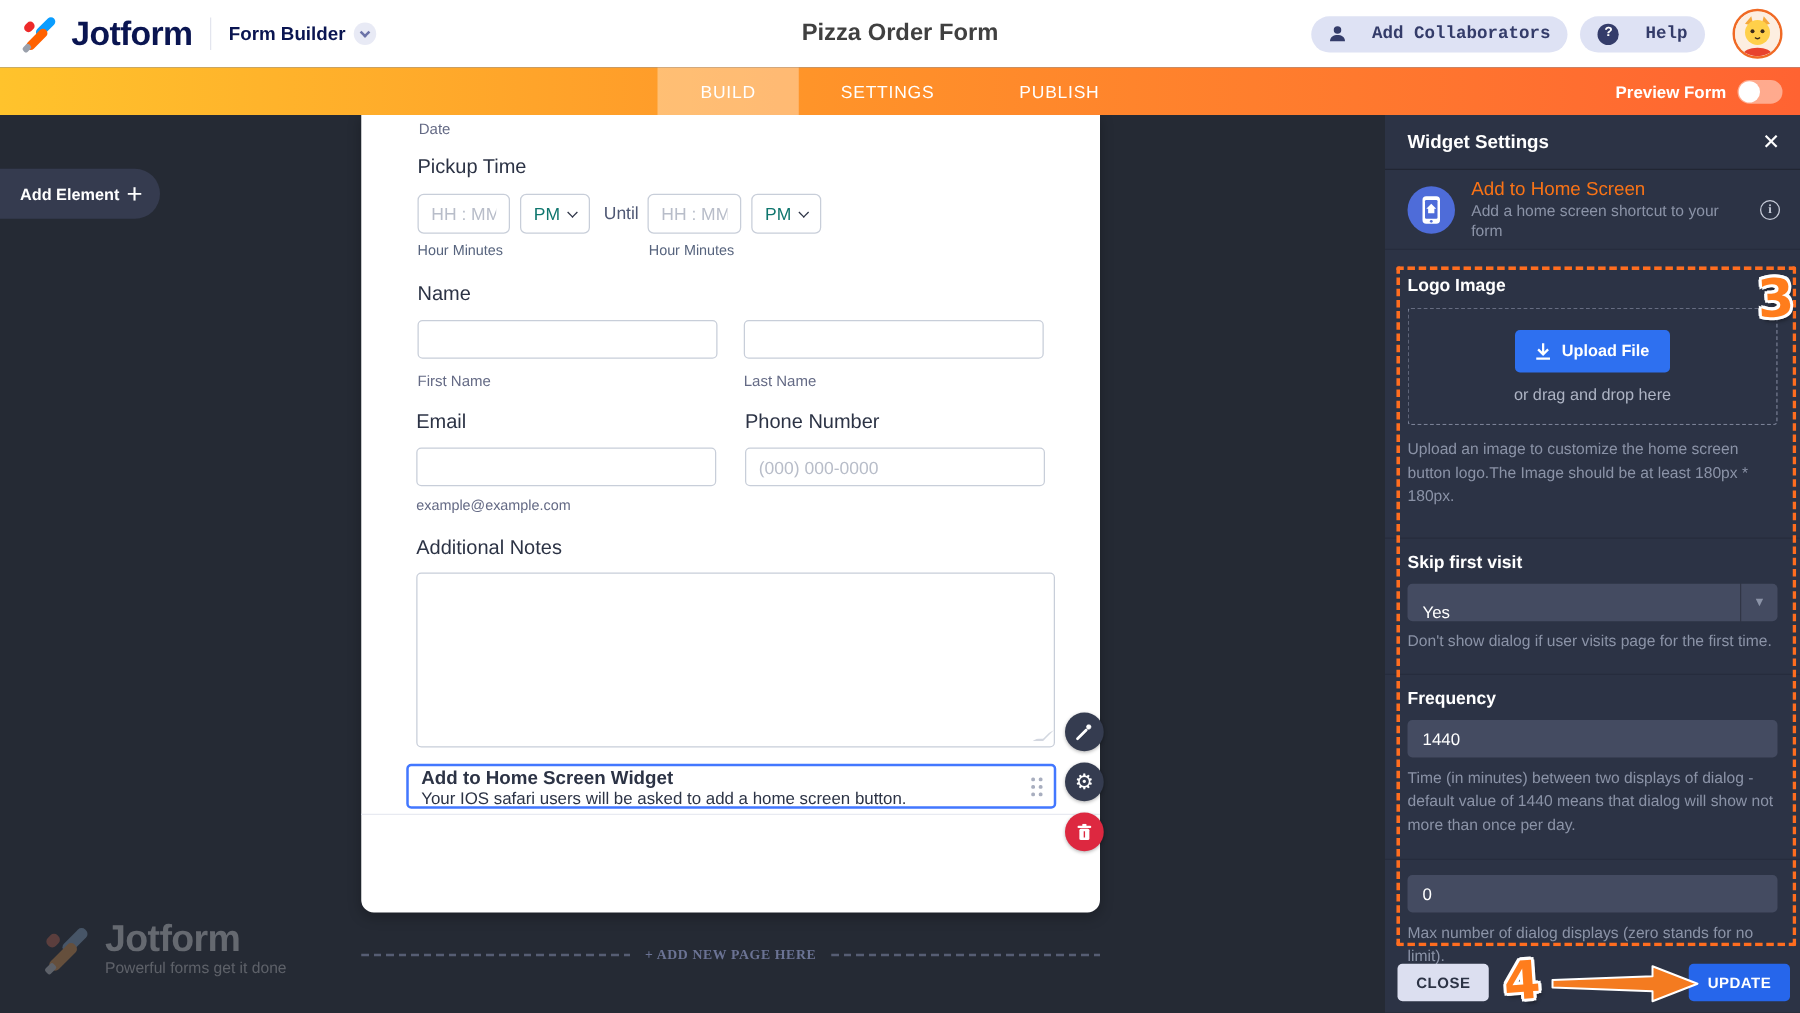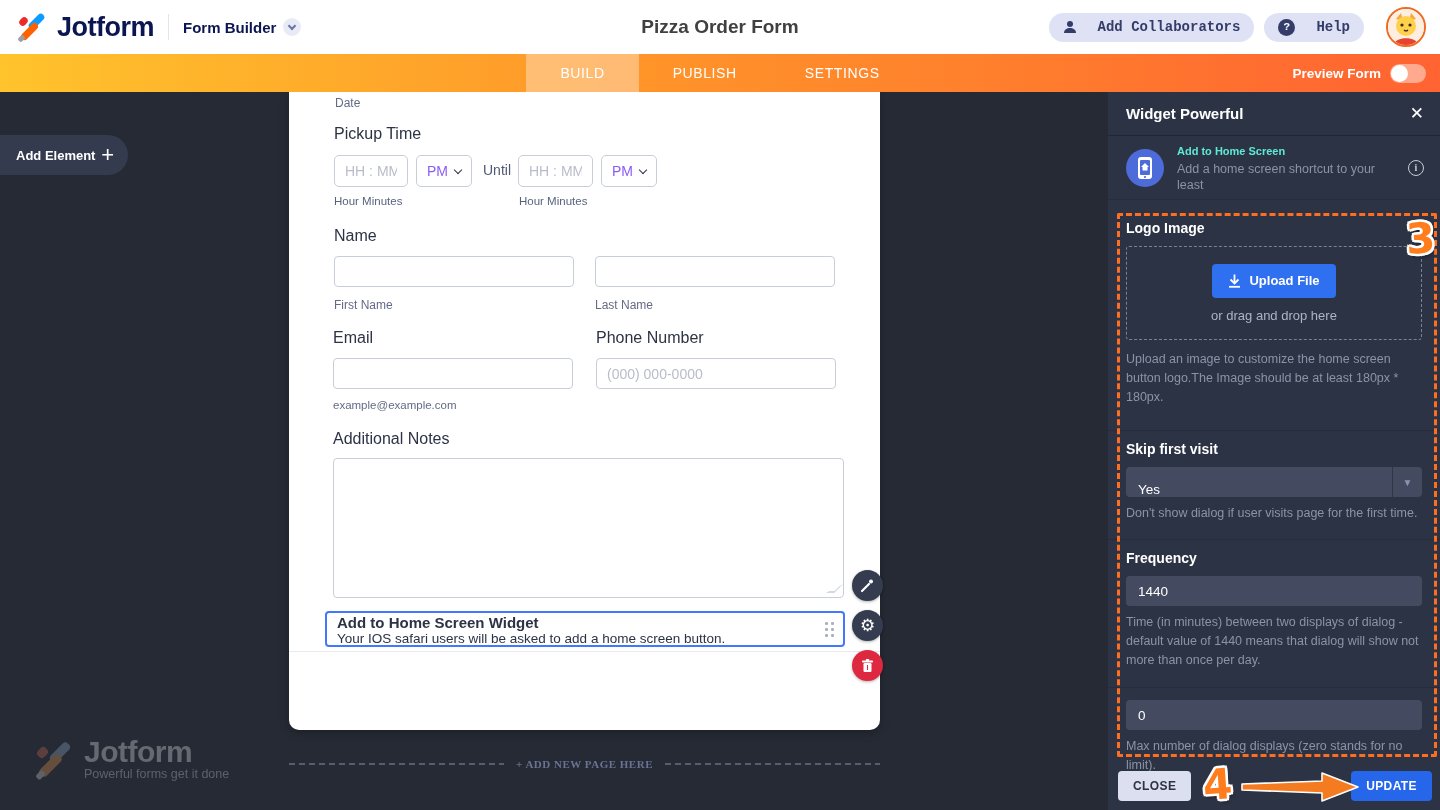--- a/index.html
+++ b/index.html
@@ -44,21 +44,21 @@
   .add-element .plus { color:#fff; font-size:22px; font-weight:300; line-height:1; }
 
   
   .form-card { position:absolute; left:289px; top:0; width:591px; height:638px; background:#fff; border-radius:0 0 10px 10px; box-shadow:0 3px 10px rgba(0,0,0,0.25); }
   .f-sublabel { font-size:12px; color:#646a85; }
   .f-heading { font-size:16px; font-weight:500; color:#2c3345; }
   .f-input { border:1px solid #c8ced9; border-radius:4px; background:#fff; height:31px; font-size:14px; color:#2c3345; padding:0 10px; font-family:inherit; width:100%; }
   .f-input::placeholder { color:#b8bdc9; }
   .time-input { width:74px; height:32px; border:1px solid #c8ced9; border-radius:5px; font-size:14px; padding:0 10px; color:#2c3345; font-family:inherit; }
   .time-input::placeholder { color:#b8bdc9; }
-  .ampm { width:56px; height:32px; border:1px solid #c8ced9; border-radius:5px; display:flex; align-items:center; justify-content:center; gap:7px; font-size:14px; color:#8b5cf6; cursor:pointer; background:#fff; }
+  .ampm { width:56px; height:32px; border:1px solid #c8ced9; border-radius:5px; display:flex; align-items:center; justify-content:center; gap:7px; font-size:14px; color:#0f766e; cursor:pointer; background:#fff; }
   .ampm .chev { width:6px; height:6px; border-right:1.8px solid #2c3345; border-bottom:1.8px solid #2c3345; transform:rotate(45deg); margin-top:-3px; }
   .notes-area { position:absolute; left:44px; top:366px; width:511px; height:140px; border:1px solid #c8ced9; border-radius:4px; }
   .resize-grip { position:absolute; right:4px; bottom:4px; width:9px; height:9px; border-right:2px solid #c8ced9; border-bottom:2px solid #c8ced9; transform:skew(-45deg) rotate(0deg); opacity:.8; clip-path:polygon(100% 0,100% 100%,0 100%); }
   .widget-el { position:absolute; left:36px; top:519px; width:520px; height:36px; border:2px solid #4277ff; border-radius:4px; background:#fff; padding:1px 30px 0 10px; cursor:pointer; }
   .widget-el .t { font-size:15px; font-weight:bold; color:#2c3345; line-height:17px; }
   .widget-el .d { font-size:13.5px; color:#2c3345; line-height:15px; }
   .drag-dots { position:absolute; right:8px; top:9px; width:10px; height:16px; display:grid; grid-template-columns:3px 3px; gap:2px 3px; }
   .drag-dots i { width:2.5px; height:2.5px; border-radius:50%; background:#a8aebf; }
   .card-divider { position:absolute; left:0; top:559px; width:100%; height:1px; background:#e8eaf1; }
 
@@ -85,21 +85,21 @@
   .add-page .lbl { font-size:11px; font-weight:bold; letter-spacing:0.5px; color:#6b7394; white-space:nowrap;font-family:Liberation Serif, serif; }
 
   
   .panel { position:absolute; top:92px; left:1108px; width:332px; height:718px; background:#2c3345; z-index:6; }
   .panel-header { height:44px; display:flex; align-items:center; justify-content:space-between; padding:0 16px 0 18px; border-bottom:1px solid rgba(0,0,0,0.25); }
   .panel-header .t { color:#fff; font-size:15px; font-weight:bold; }
   .close-x { color:#fff; font-size:17px; cursor:pointer; line-height:1; }
   .widget-info { height:64px; display:flex; align-items:center; gap:13px; padding:0 16px 0 18px; border-bottom:1px solid #262c3d; }
   .wi-icon { width:38px; height:38px; border-radius:50%; background:#4e6cd9; display:flex; align-items:center; justify-content:center; flex:none; }
   .wi-text { flex:1; }
-  .wi-title { color:#5eead4; font-size:11px; font-weight:700; line-height:19px; }
+  .wi-title { color:#f97316; font-size:15px; font-weight:400; line-height:19px; }
   .wi-desc { color:#8b93a7; font-size:12.5px; line-height:16px; }
   .info-glyph { color:#c7ccd9; font-size:15px; flex:none; width:16px; height:16px; border:1.3px solid #c7ccd9; border-radius:50%; display:flex; align-items:center; justify-content:center; font-size:10px; font-weight:bold; font-family:"Liberation Serif", serif; cursor:pointer; }
 
   .psec { padding:20px 18px 24px; border-bottom:1px solid #262c3d; }
   .psec .plabel { color:#fff; font-size:14px; font-weight:bold; margin-bottom:10px; }
   .phelper { color:#8b93a7; font-size:12.5px; line-height:1.5; }
   .dropzone { height:94px; border:1.5px dashed #7a8196; border-radius:3px; display:flex; flex-direction:column; align-items:center; justify-content:center; gap:10px; }
   .upload-btn { display:flex; align-items:center; gap:8px; background:#2e70f0; color:#fff; border:none; border-radius:4px; height:34px; padding:0 16px; font-size:13px; font-weight:bold; cursor:pointer; font-family:inherit; }
   .drop-hint { color:#aeb4c4; font-size:13px; }
   .sec-logo .phelper { margin-top:10px; }
@@ -174,22 +174,22 @@
         <circle cx="22" cy="16" r="1.6" fill="#3a2a1a"></circle>
         <path d="M16 21 Q18 23 20 21" stroke="#3a2a1a" stroke-width="1.2" fill="none"></path>
       </svg>
     </div>
   </div>
 </div>
 
 <div class="navbar">
   <div class="tabs">
     <div class="tab active">BUILD</div>
+    <div class="tab">SETTINGS</div>
     <div class="tab">PUBLISH</div>
-    <div class="tab">SETTINGS</div>
   </div>
   <div class="preview">
     <span class="preview-label">Preview Form</span>
     <div class="toggle">
         <div class="knob"></div>
       </div>
   </div>
 </div>
 
 <div class="canvas">
@@ -285,36 +285,36 @@
 
   <div class="add-page">
     <div class="dash-line"></div>
     <span class="lbl">+ ADD NEW PAGE HERE</span>
     <div class="dash-line"></div>
   </div>
 </div>
 
 <div class="panel">
   <div class="panel-header">
-    <span class="t">Widget Powerful</span>
+    <span class="t">Widget Settings</span>
     <span class="close-x">✕</span>
   </div>
 
   <div class="widget-info">
     <div class="wi-icon">
       <svg width="20" height="24" viewBox="0 0 20 24">
         <rect x="3" y="1" width="14" height="22" rx="3" fill="#fff"></rect>
         <rect x="5" y="4" width="10" height="15" rx="1" fill="#4e6cd9"></rect>
         <path d="M10 7 L14 11 H12.5 V14.5 H7.5 V11 H6 Z" fill="#fff"></path>
         <circle cx="10" cy="21" r="1.1" fill="#4e6cd9"></circle>
       </svg>
     </div>
     <div class="wi-text">
       <div class="wi-title">Add to Home Screen</div>
-      <div class="wi-desc">Add a home screen shortcut to your least</div>
+      <div class="wi-desc">Add a home screen shortcut to your form</div>
     </div>
     <div class="info-glyph">i</div>
   </div>
 
   <div class="psec sec-logo">
     <div class="plabel">Logo Image</div>
     <div class="dropzone">
       <button class="upload-btn">
         <svg width="13" height="14" viewBox="0 0 13 14">
           <line x1="6.5" y1="0.5" x2="6.5" y2="8.5" stroke="#fff" stroke-width="1.8"></line>

